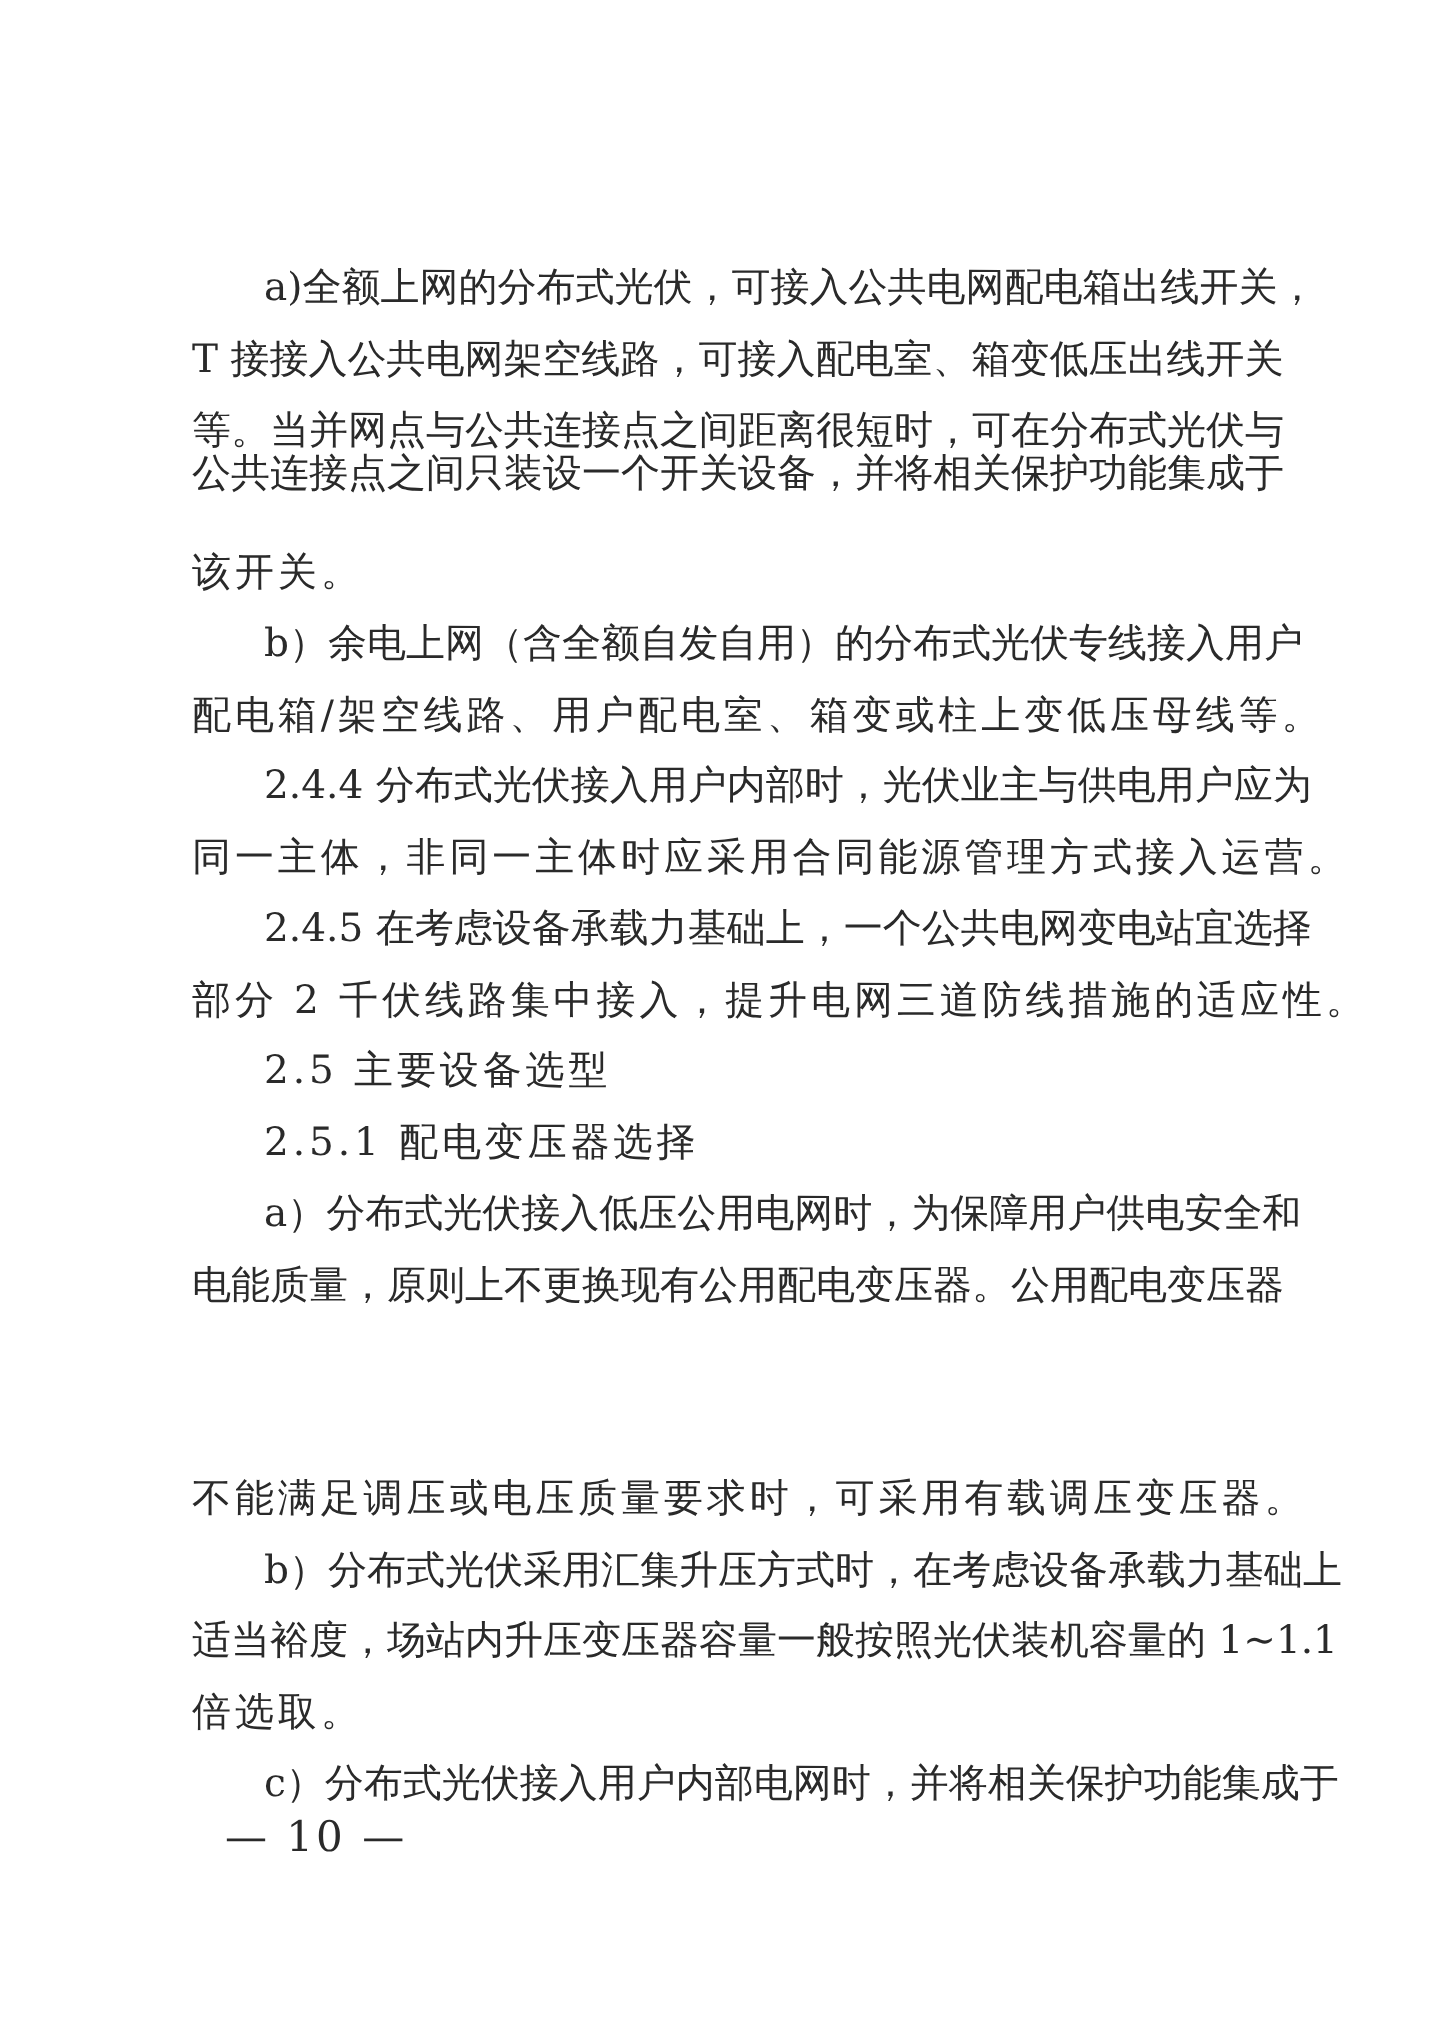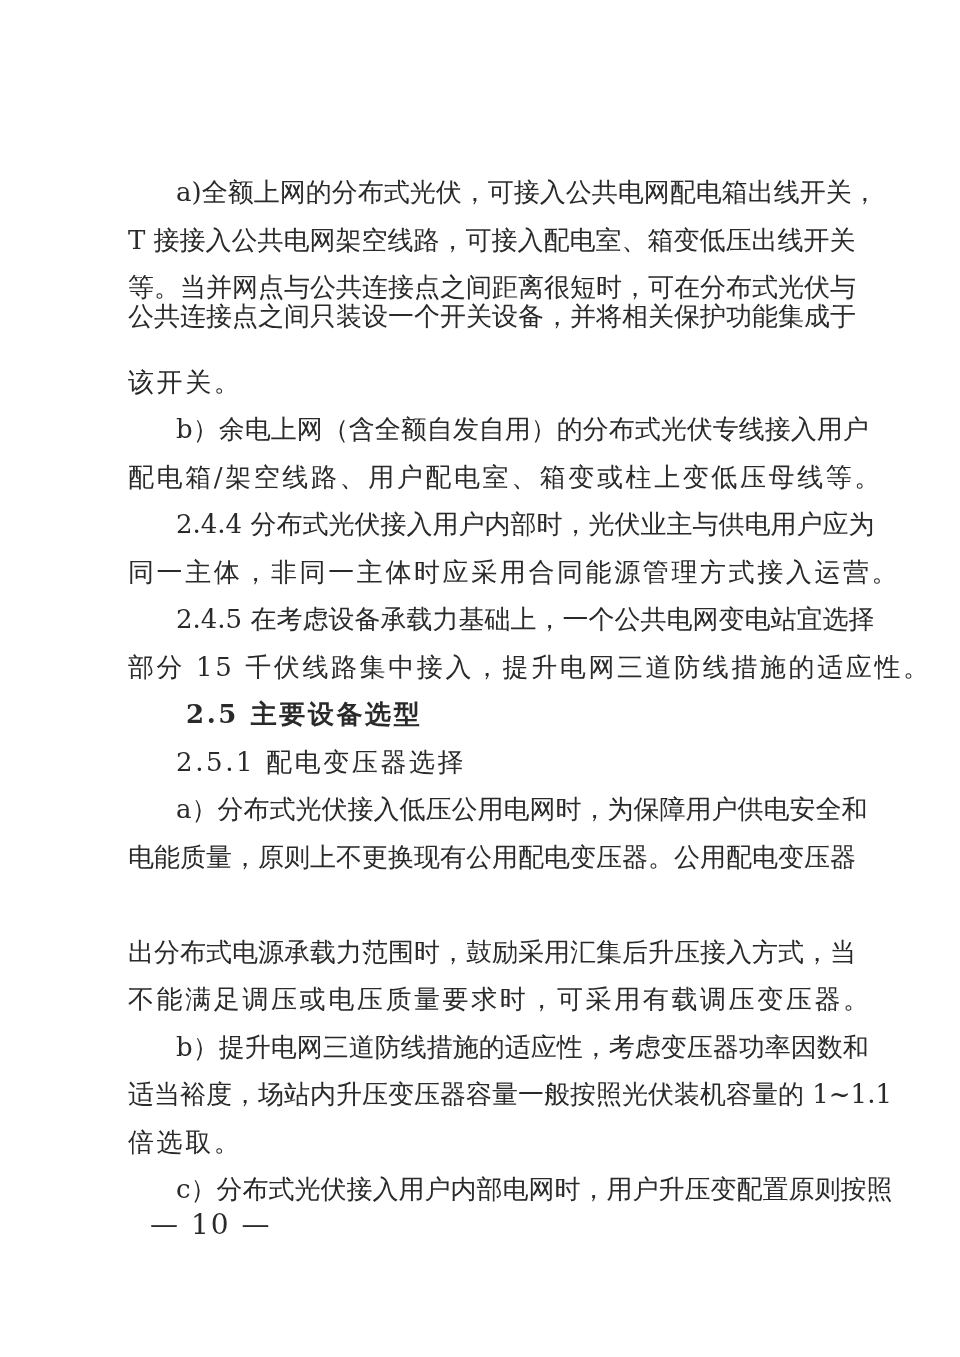--- a/index.html
+++ b/index.html
@@ -3,50 +3,49 @@
 <meta charset="utf-8">
 <style>
   html, body { margin:0; padding:0; }
   body { width:960px; height:1357px; background:#ffffff; position:relative; overflow:hidden;
          font-family:"DejaVu Serif", "Liberation Serif", serif; color:#2a2a2a; }
   .page { position:absolute; left:0; top:0; width:770px; height:1357px; }
   .line { position:absolute; left:128px; width:710px; font-size:26px; line-height:32px; height:32px;
           white-space:nowrap; letter-spacing:2.6px; }
   .indent { left:176px; width:662px; }
   .justify { text-align:justify; text-align-last:justify; letter-spacing:0; }
-  .heading { font-weight:bold;margin-left:10px; }
+  .heading { font-weight:normal; }
   .pagenum { position:absolute; left:150px; top:1210px; font-size:28px; line-height:30px; letter-spacing:2px; }
 </style>
 </head>
 <body>
 
 <div class="page">
   <div class="line indent justify" style="top:176px">a)全额上网的分布式光伏，可接入公共电网配电箱出线开关，</div>
   <div class="line justify" style="top:224px">T 接接入公共电网架空线路，可接入配电室、箱变低压出线开关</div>
   <div class="line justify" style="top:271px">等。当并网点与公共连接点之间距离很短时，可在分布式光伏与</div>
   <div class="line justify" style="top:300px">公共连接点之间只装设一个开关设备，并将相关保护功能集成于</div>
   <div class="line" style="top:366px">该开关。</div>
 
   <div class="line indent justify" style="top:413px">b）余电上网（含全额自发自用）的分布式光伏专线接入用户</div>
   <div class="line" style="top:461px">配电箱/架空线路、用户配电室、箱变或柱上变低压母线等。</div>
 
   <div class="line indent justify" style="top:508px">2.4.4 分布式光伏接入用户内部时，光伏业主与供电用户应为</div>
   <div class="line" style="top:556px">同一主体，非同一主体时应采用合同能源管理方式接入运营。</div>
 
   <div class="line indent justify" style="top:603px">2.4.5 在考虑设备承载力基础上，一个公共电网变电站宜选择</div>
-  <div class="line" style="top:651px">部分 15 千伏线路集中接入，提升电网三道防线措施的适应性。</div>
+  <div class="line" style="top:651px">部分 2 千伏线路集中接入，提升电网三道防线措施的适应性。</div>
 
   <div class="line indent heading" style="top:698px">2.5  主要设备选型</div>
   <div class="line indent" style="top:746px">2.5.1  配电变压器选择</div>
 
   <div class="line indent justify" style="top:793px">a）分布式光伏接入低压公用电网时，为保障用户供电安全和</div>
   <div class="line justify" style="top:841px">电能质量，原则上不更换现有公用配电变压器。公用配电变压器</div>
-  <div class="line justify" style="top:936px">出分布式电源承载力范围时，鼓励采用汇集后升压接入方式，当</div>
   <div class="line" style="top:983px">不能满足调压或电压质量要求时，可采用有载调压变压器。</div>
 
-  <div class="line indent justify" style="top:1031px">b）提升电网三道防线措施的适应性，考虑变压器功率因数和</div>
+  <div class="line indent justify" style="top:1031px">b）分布式光伏采用汇集升压方式时，在考虑设备承载力基础上</div>
   <div class="line justify" style="top:1078px">适当裕度，场站内升压变压器容量一般按照光伏装机容量的 1~1.1</div>
   <div class="line" style="top:1126px">倍选取。</div>
 
-  <div class="line indent justify" style="top:1173px">c）分布式光伏接入用户内部电网时，用户升压变配置原则按照</div>
+  <div class="line indent justify" style="top:1173px">c）分布式光伏接入用户内部电网时，并将相关保护功能集成于</div>
 
   <div class="pagenum">— 10 —</div>
 </div>
 
 </body></html>

